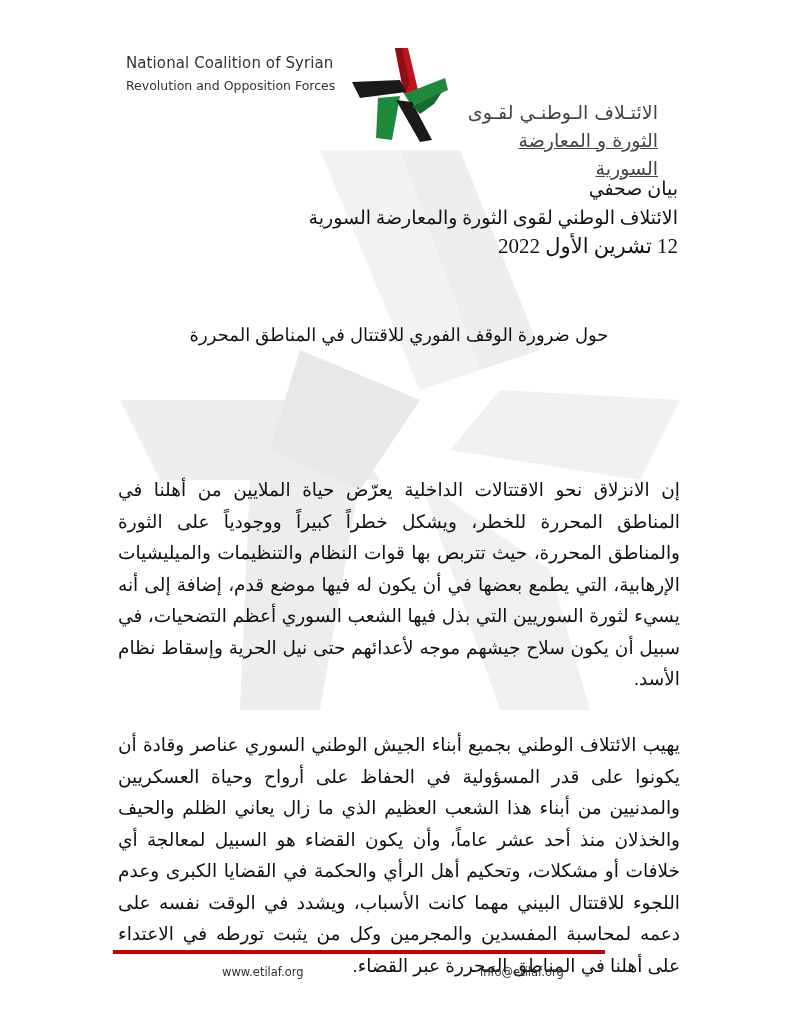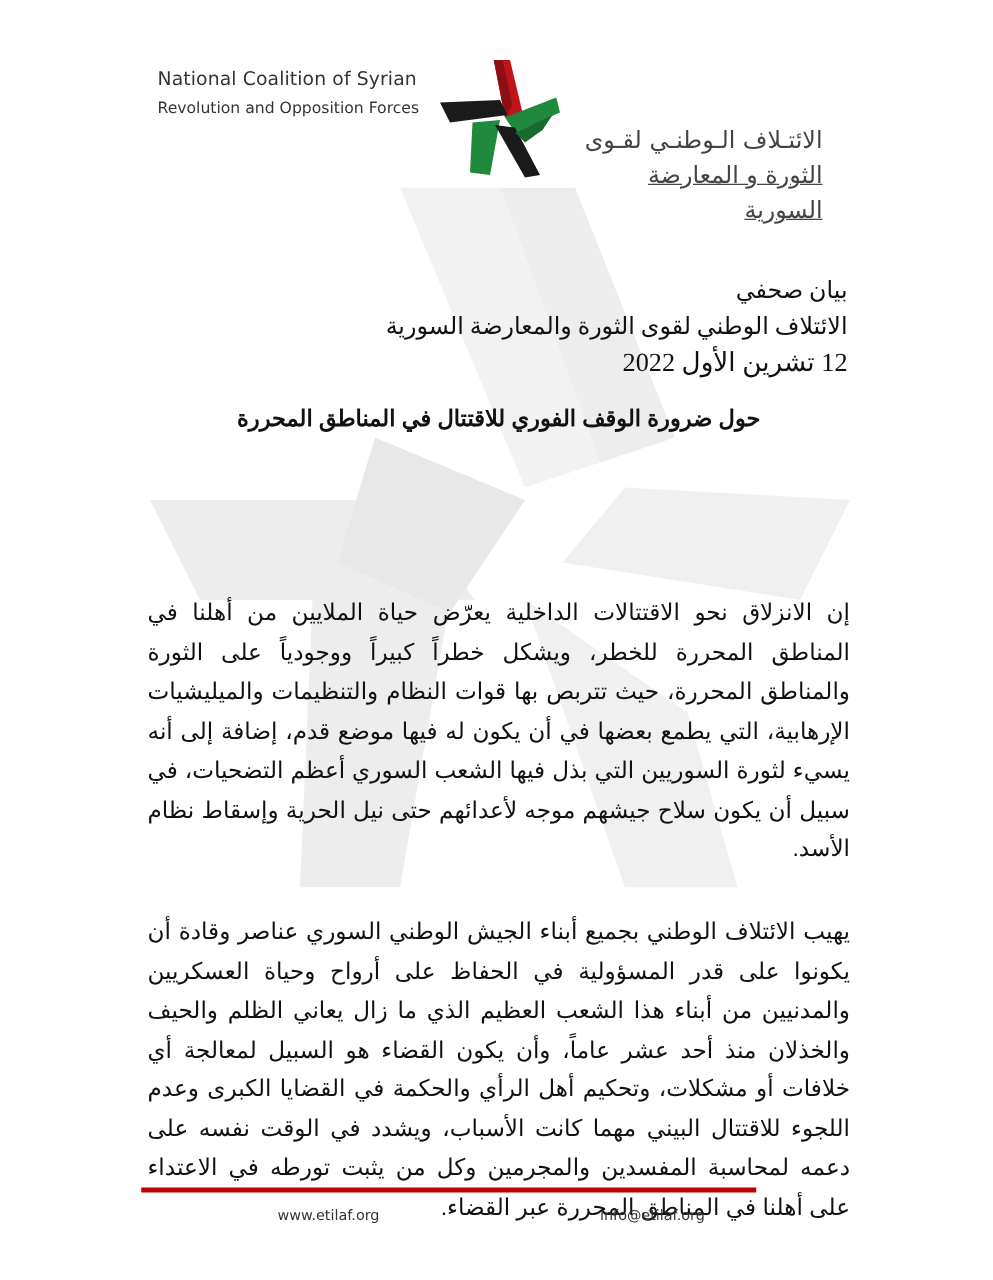--- a/index.html
+++ b/index.html
@@ -10,25 +10,25 @@
     .org-en .l2 { font-size: 12.5px; line-height: 20px; margin-top: 2px; }
     .logo { position: absolute; left: 350px; top: 44px; width: 100px; height: 100px; }
     .org-ar { position: absolute; left: 458px; top: 50px; width: 200px; direction: rtl; text-align: right; font-family: "DejaVu Sans", sans-serif; color: #444; margin-top: 48px; }
     .org-ar .l1 { font-size: 19px; line-height: 28px; }
     .org-ar .l2 { font-size: 19px; line-height: 28px; text-decoration: underline; }
 
     
     .watermark { position: absolute; left: 120px; top: 150px; width: 560px; height: 560px; opacity: 1; }
 
     
-    .meta { position: absolute; right: 116px; top: 174px; direction: rtl; text-align: right; font-family: "Liberation Serif", serif; font-size: 19px; line-height: 29px; color: #111; margin-top: 44px; }
+    .meta { position: absolute; right: 116px; top: 174px; direction: rtl; text-align: right; font-family: "Liberation Serif", serif; font-size: 19px; line-height: 29px; color: #111; }
     .meta .date { font-size: 21px; }
 
     
-    .title { position: absolute; left: 118px; width: 562px; top: 322px; direction: rtl; text-align: center; font-family: "Liberation Sans", sans-serif; font-weight: bold; font-size: 18px; line-height: 26px; color: #111; }
+    .title { position: absolute; left: 118px; width: 562px; top: 322px; direction: rtl; text-align: center; font-family: "Liberation Sans", sans-serif; font-weight: normal; font-size: 18px; line-height: 26px; color: #111; }
 
     
     .body-text { position: absolute; left: 118px; width: 562px; direction: rtl; text-align: justify; text-align-last: right; font-family: "Liberation Sans", sans-serif; font-size: 18.5px; line-height: 31.5px; color: #111; }
     .p1 { top: 369px; }
     .p2 { top: 474px; }
     .p3 { top: 705px; margin-top: 24px; }
 
     
     .footer-rule { position: absolute; left: 113px; top: 950px; width: 492px; height: 4px; background: #c00000; }
     .footer-web { position: absolute; left: 222px; top: 965px; font-family: "DejaVu Sans", sans-serif; font-size: 11.5px; color: #333; }

